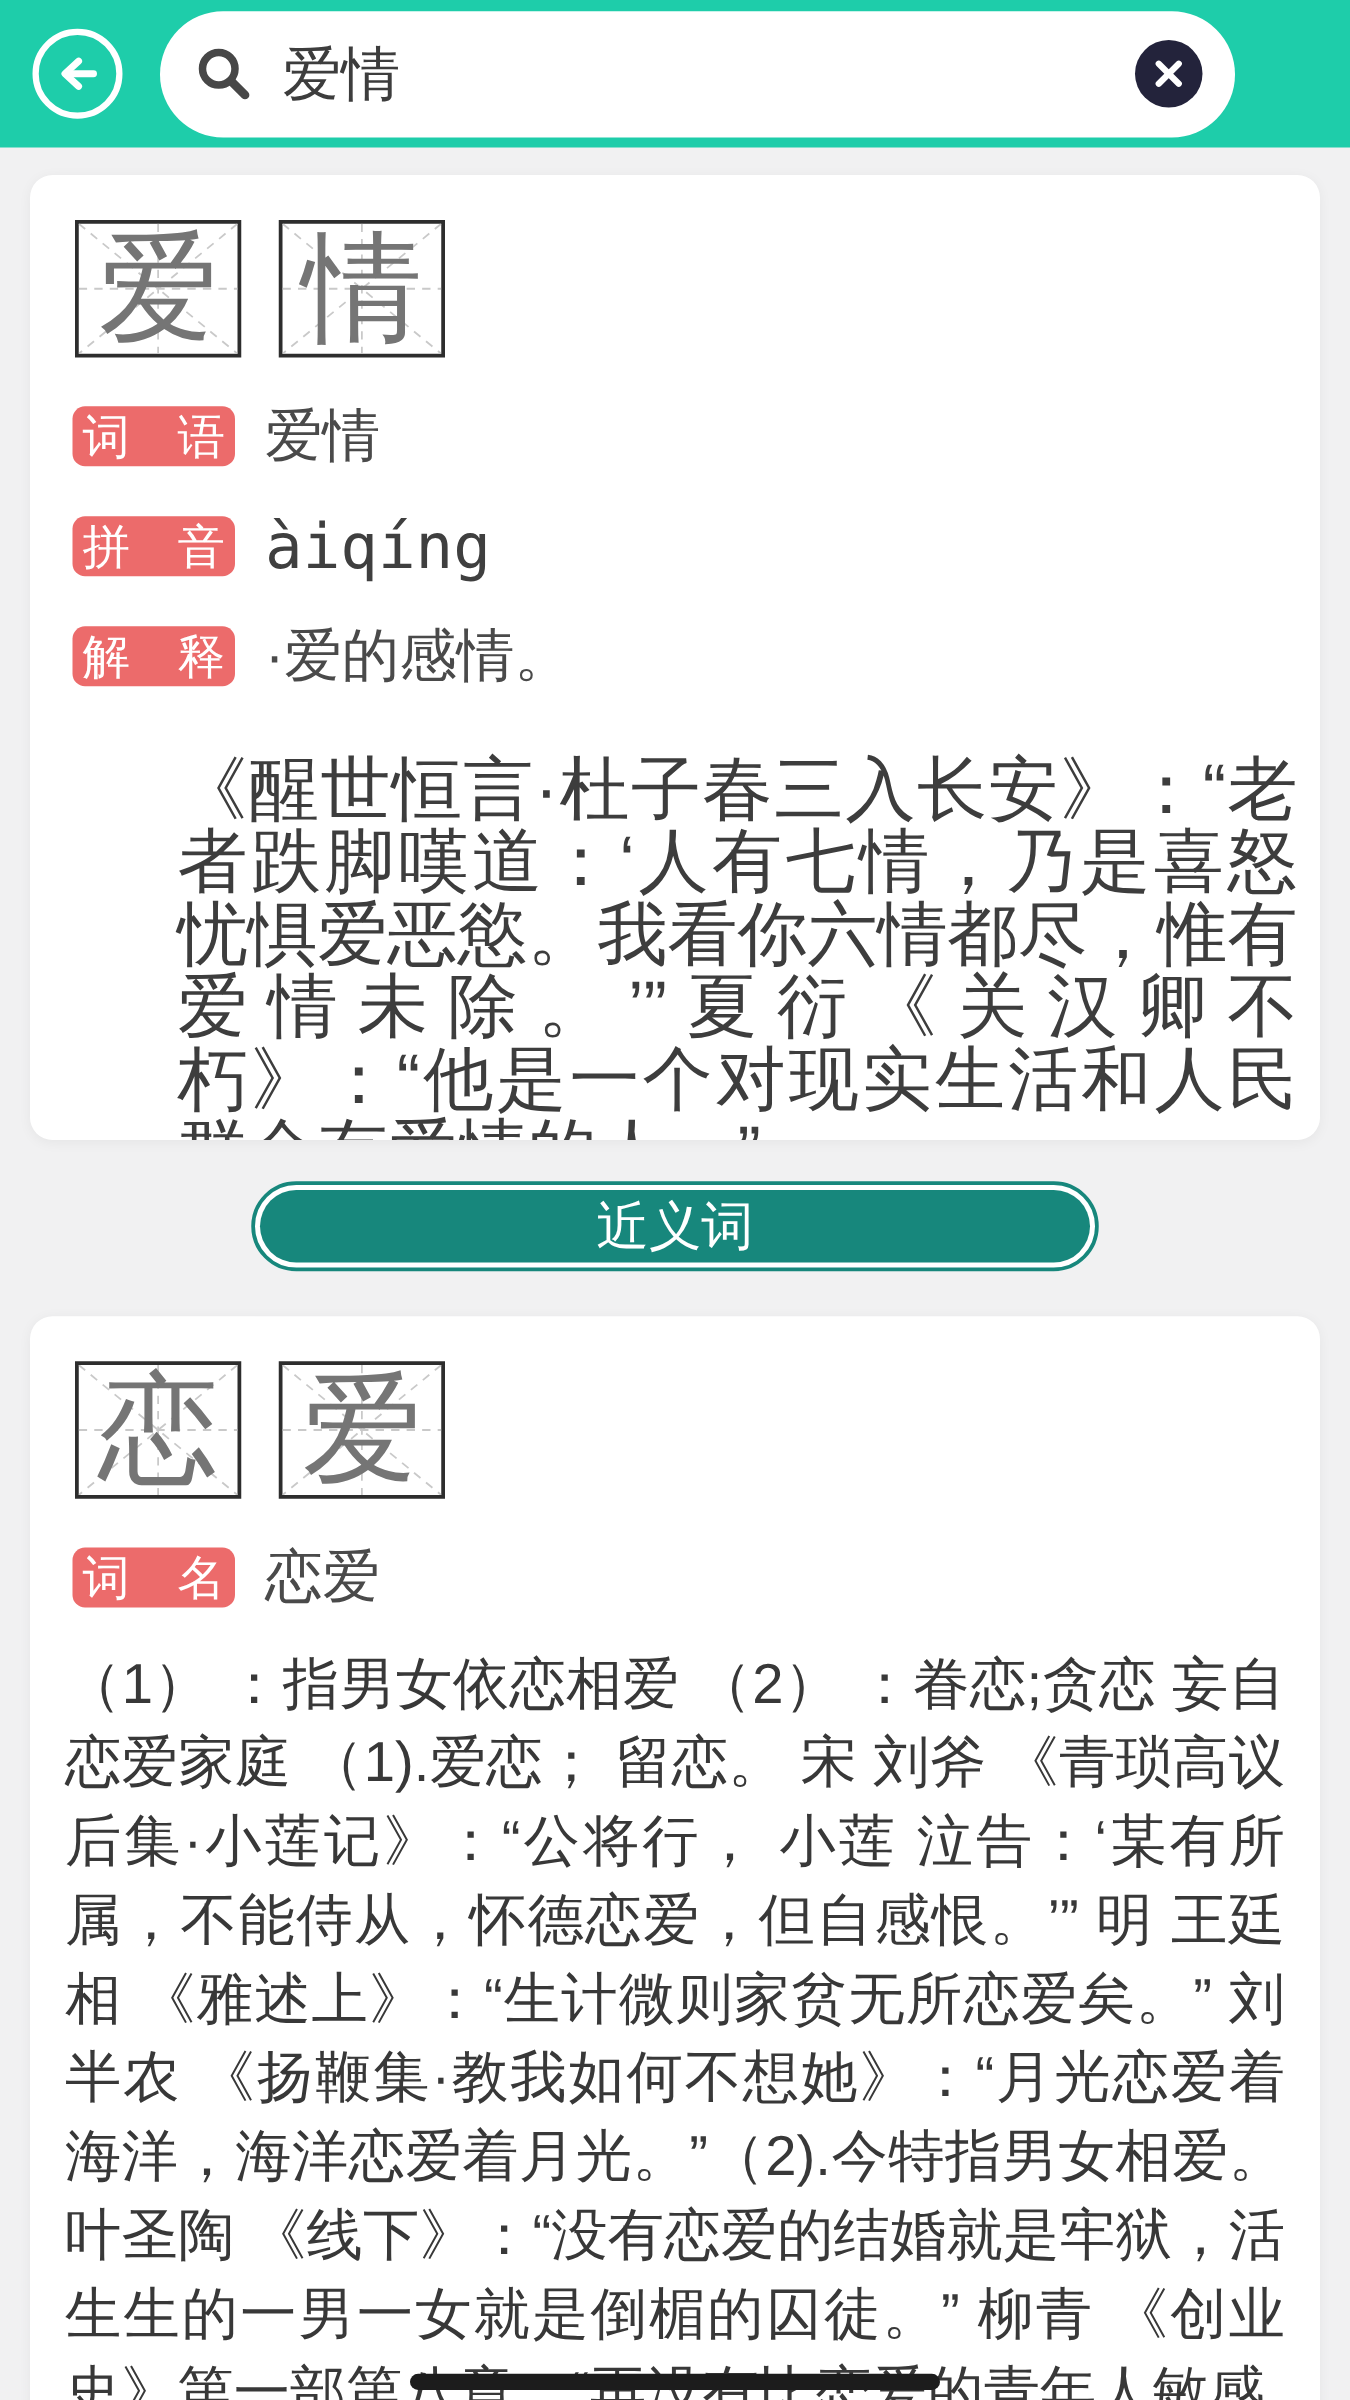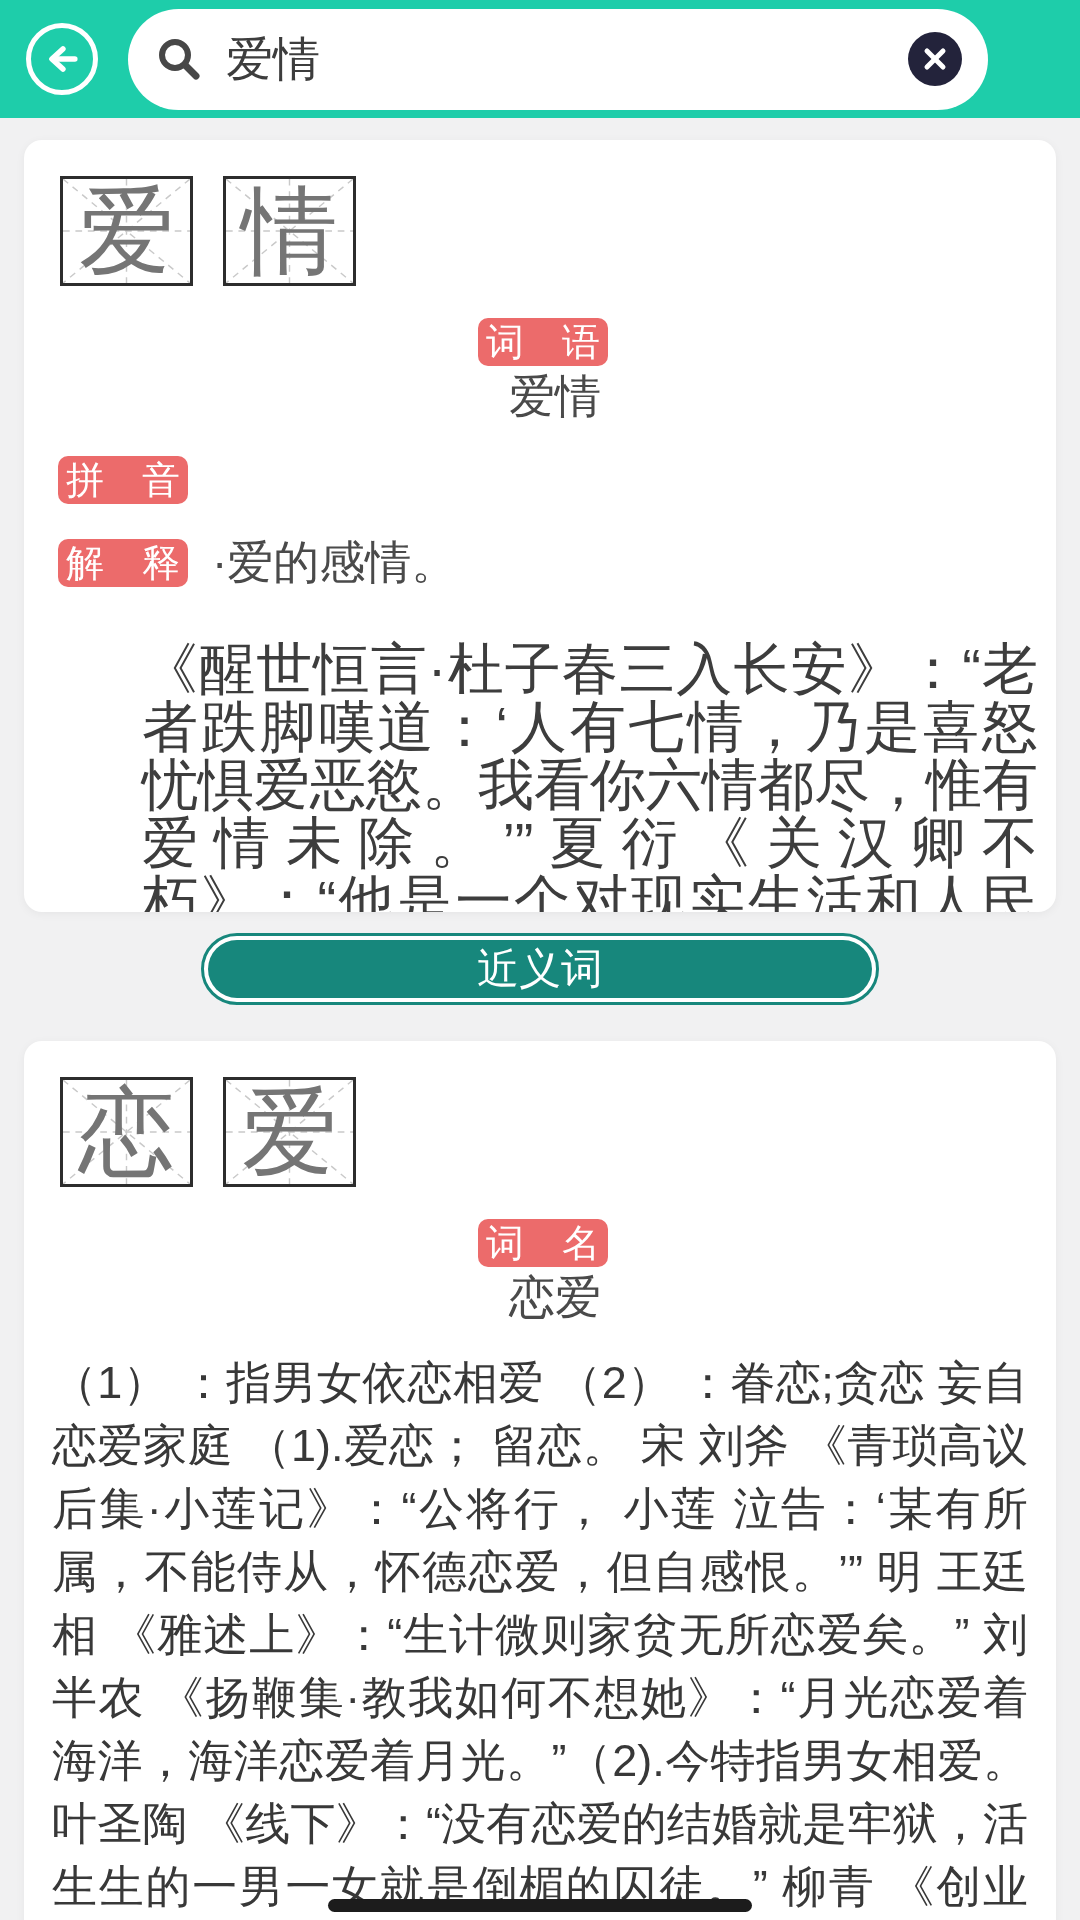--- a/index.html
+++ b/index.html
@@ -46,35 +46,35 @@
     position:relative;background:#fff;
   }
   .hzbox svg{position:absolute;left:0;top:0;width:100%;height:100%;}
   .hzbox .gridline{stroke:#c9c9c9;stroke-width:1.5;stroke-dasharray:7 6;}
   .hz{
     position:absolute;left:0;top:0;width:100%;height:104px;
     display:flex;align-items:center;justify-content:center;
     font-size:96px;color:#757575;line-height:104px;
   }
   .row{display:flex;align-items:center;margin:28px 0 0 6px;}
-  .row.first{margin-top:32px;flex-direction:column;}
+  .row.first{margin-top:32px;}
   .badge{
     width:130px;height:48px;background:#ec6b6b;border-radius:10px;
     color:#ffffff;font-size:38px;display:flex;align-items:center;justify-content:center;
     flex:0 0 auto;letter-spacing:0;
   }
   .rowval{margin-left:24px;font-size:46px;color:#4a4a4a;}
   .rowval.pinyin{font-family:"DejaVu Sans Mono","Liberation Mono",monospace;font-size:50px;color:#3f3f3f;}
   .quote{
     margin:46px -10px 0 90px;font-size:56px;line-height:58px;color:#3d3d3d;
     text-align:justify;
   }
   
   .tabs{
-    width:678px;height:72px;margin:21px auto 0 auto;background:#ffffff;
+    width:678px;height:72px;margin:33px auto 0 auto;background:#ffffff;
     border:3px solid #17877c;border-radius:36px;box-sizing:border-box;
     display:flex;padding:4px;
   }
   .tab{
     flex:1;display:flex;align-items:center;justify-content:center;
     font-size:42px;color:#17877c;border-radius:29px;
   }
   .tab.active{background:#17877c;color:#ffffff;}
   
   .definition{
@@ -139,20 +139,21 @@
       <span class="hz">情</span>
     </div>
   </div>
 
   <div class="row first">
     <span class="badge">词　语</span>
     <span class="rowval">爱情</span>
   </div>
   <div class="row">
     <span class="badge">拼　音</span>
+    <span class="rowval pinyin">àiqíng</span>
   </div>
   <div class="row">
     <span class="badge">解　释</span>
     <span class="rowval">·爱的感情。</span>
   </div>
 
   <div class="quote">《醒世恒言·杜子春三入长安》：“老者跌脚嘆道：‘人有七情，乃是喜怒忧惧爱恶慾。我看你六情都尽，惟有爱情未除。’”夏衍《关汉卿不朽》：“他是一个对现实生活和人民群众有爱情的人。”</div>
 
 </div>
 

